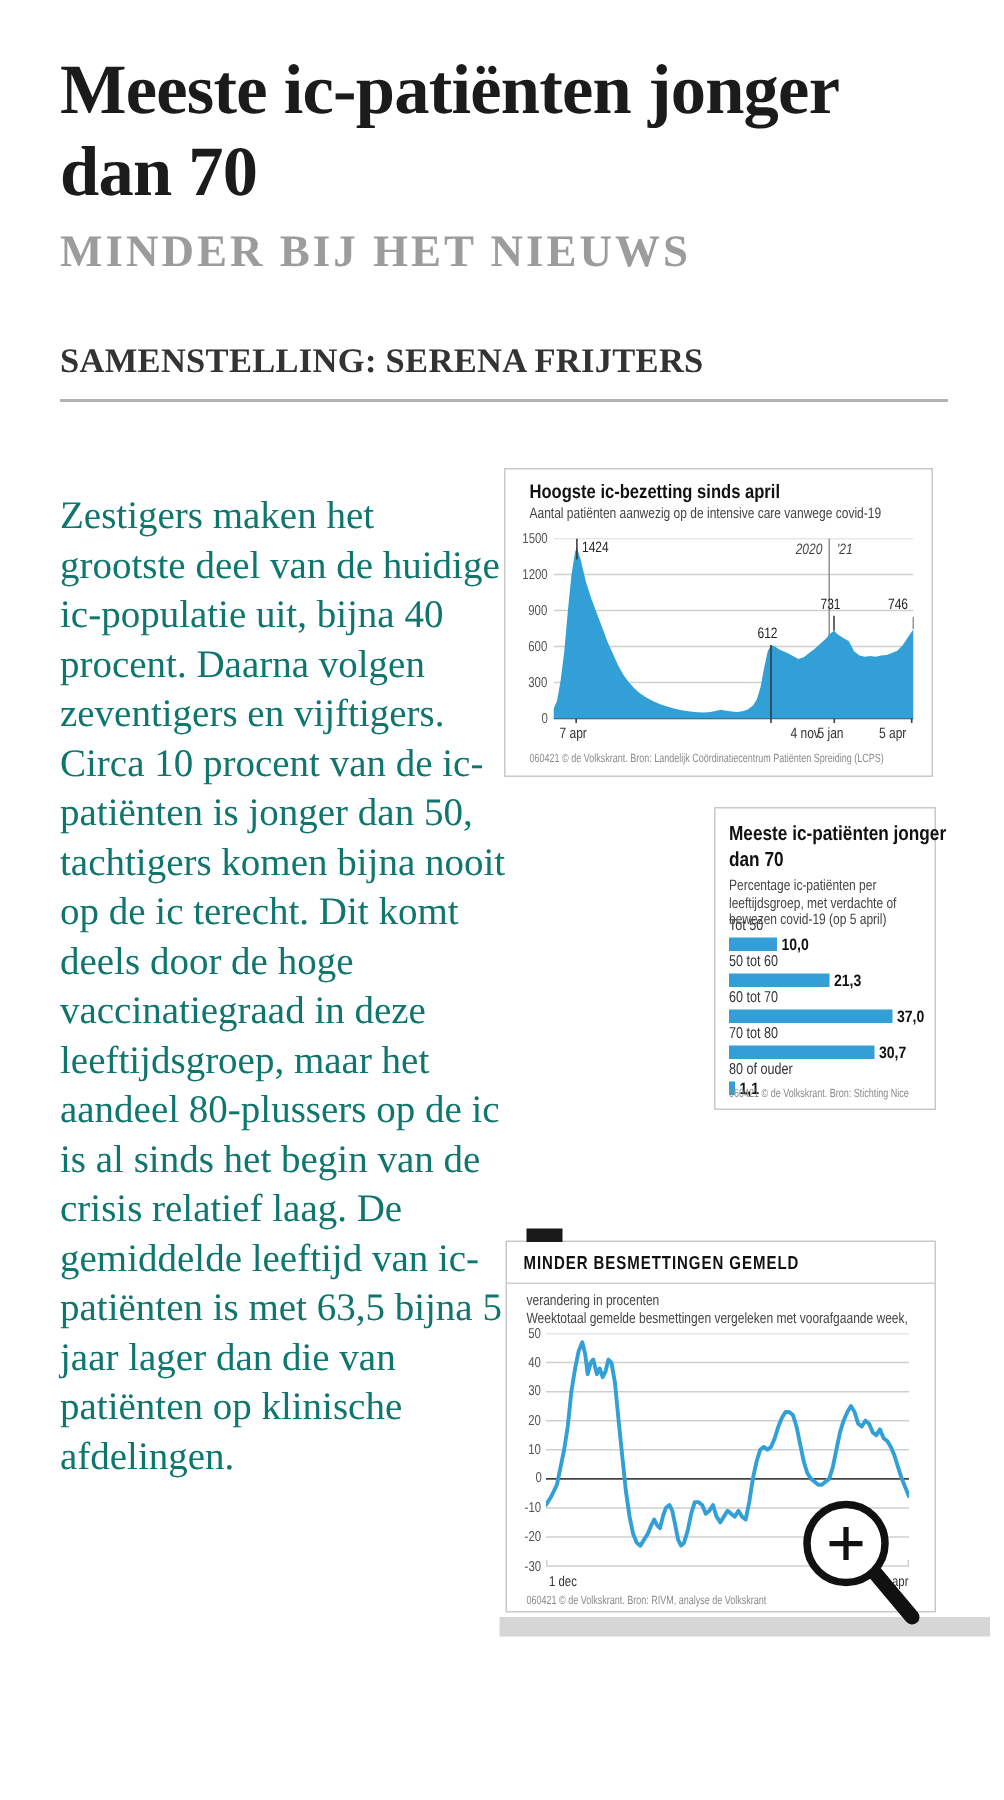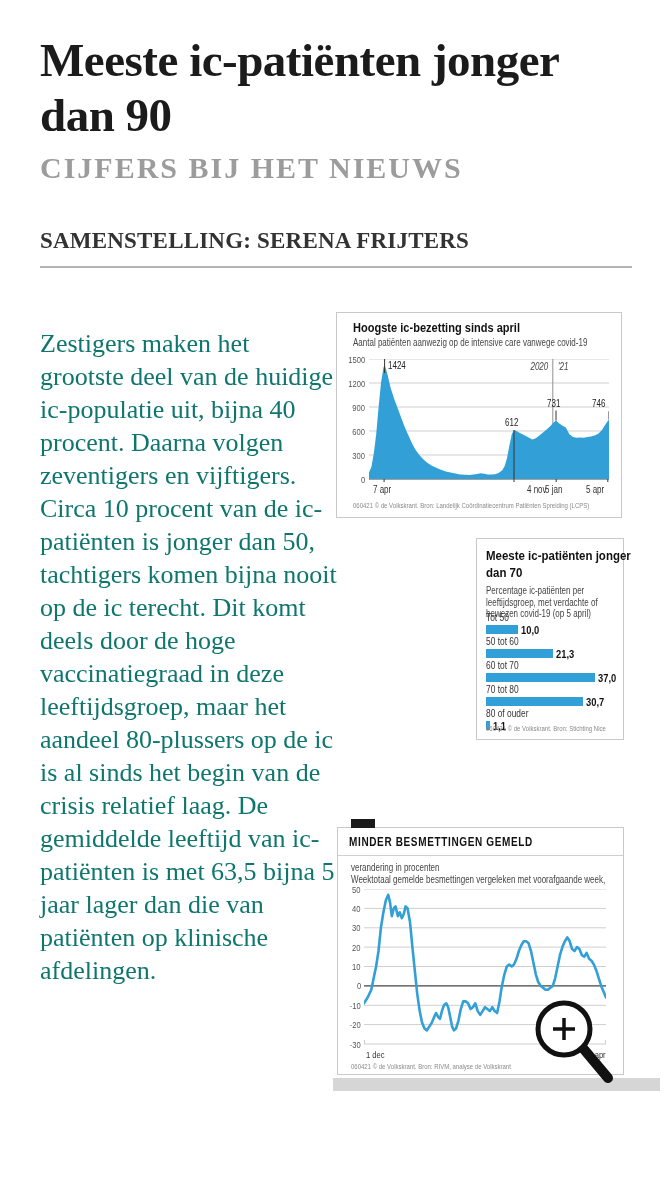--- a/index.html
+++ b/index.html
@@ -79,22 +79,22 @@
   .ax{stroke:#444;stroke-width:1.1;}
   .yd{stroke:#909090;stroke-width:1;}
   .rf{stroke:#333;stroke-width:1;}
   .ln{fill:none;stroke-width:2.6;stroke-linejoin:round;stroke-linecap:round;}
 </style>
 </head>
 <body>
 
 <div class="page">
 
-  <h1 class="article-title">Meeste ic-patiënten jonger dan 90</h1>
-  <div class="kicker">CIJFERS BIJ HET NIEUWS</div>
+  <h1 class="article-title">Meeste ic-patiënten jonger dan 70</h1>
+  <div class="kicker">MINDER BIJ HET NIEUWS</div>
   <div class="byline">SAMENSTELLING: SERENA FRIJTERS</div>
   <div class="header-rule"></div>
 
   <p class="body-text">Zestigers maken het grootste deel van de huidige ic-populatie uit, bijna 40 procent. Daarna volgen zeventigers en vijftigers. Circa 10 procent van de ic-patiënten is jonger dan 50, tachtigers komen bijna nooit op de ic terecht. Dit komt deels door de hoge vaccinatiegraad in deze leeftijdsgroep, maar het aandeel 80-plussers op de ic is al sinds het begin van de crisis relatief laag. De gemiddelde leeftijd van ic-patiënten is met 63,5 bijna 5 jaar lager dan die van patiënten op klinische afdelingen.</p>
 
   <div class="card" id="card1">
     <div class="chart-title"><span class="cond c85">Hoogste ic-bezetting sinds april</span></div>
     <div class="chart-sub"><span class="cond">Aantal patiënten aanwezig op de intensive care vanwege covid-19</span></div>
     <div id="c1-ylabels">
         <div class="ylab" style="top: 115px;"><span class="cond cr">0</span></div>

